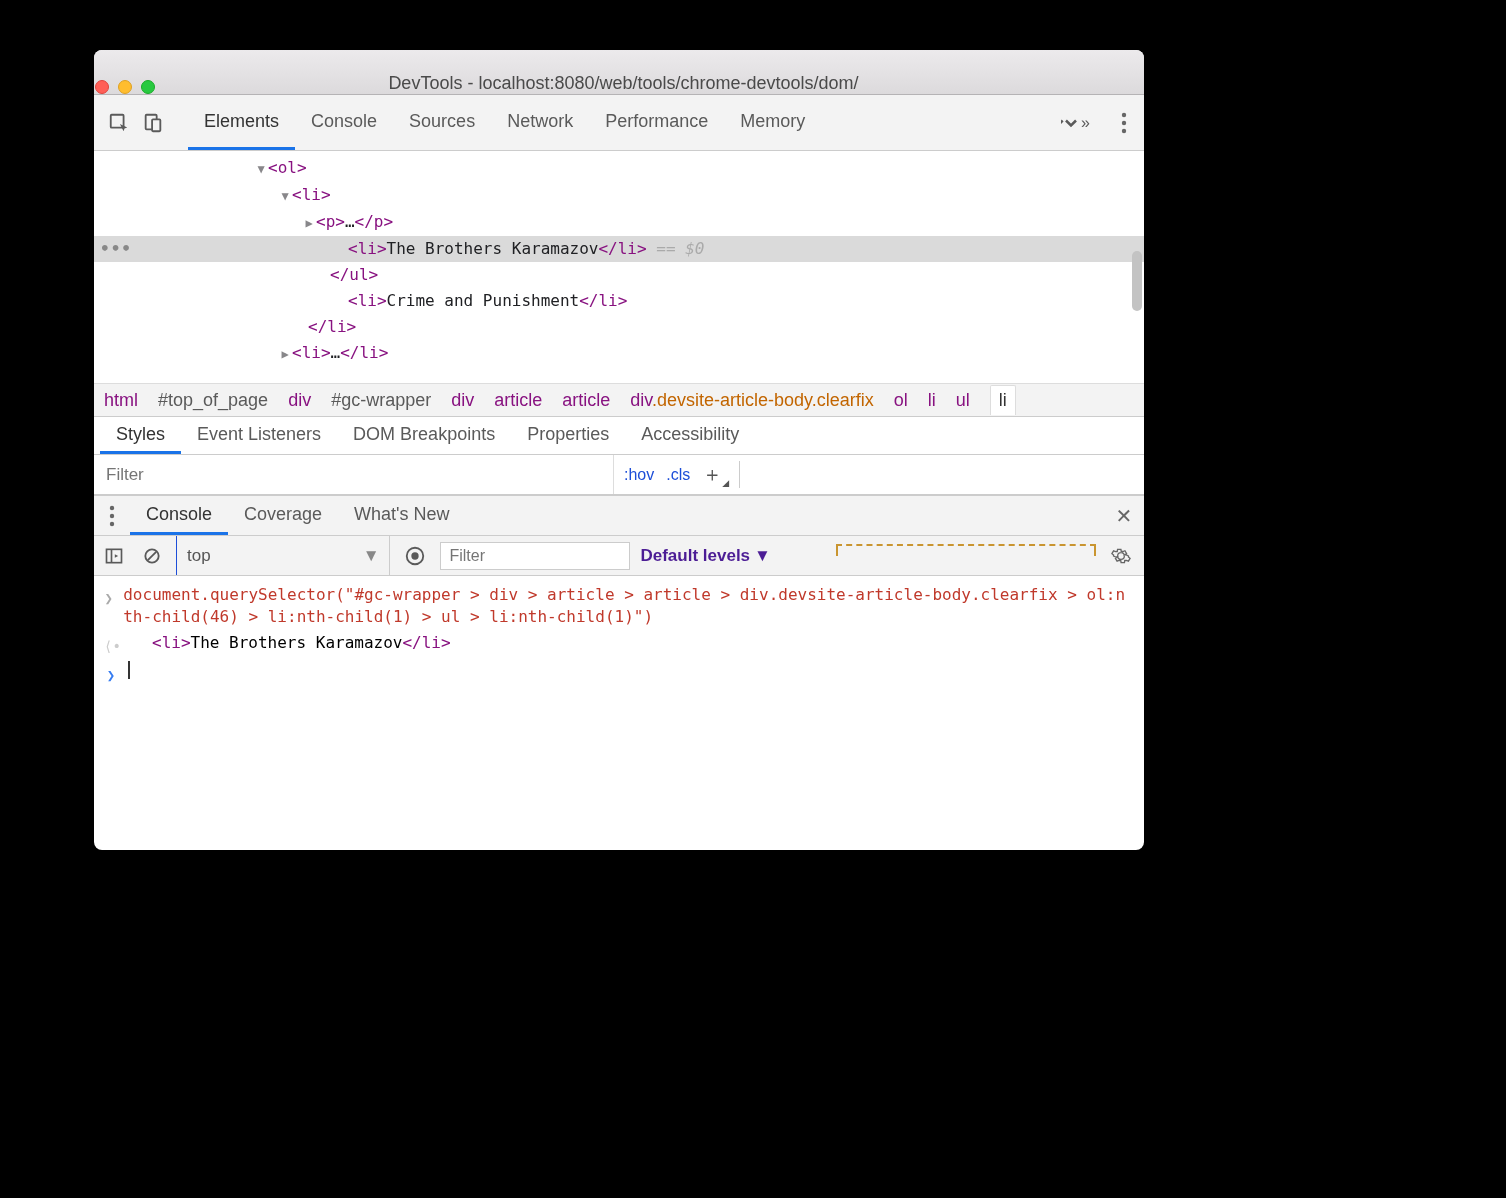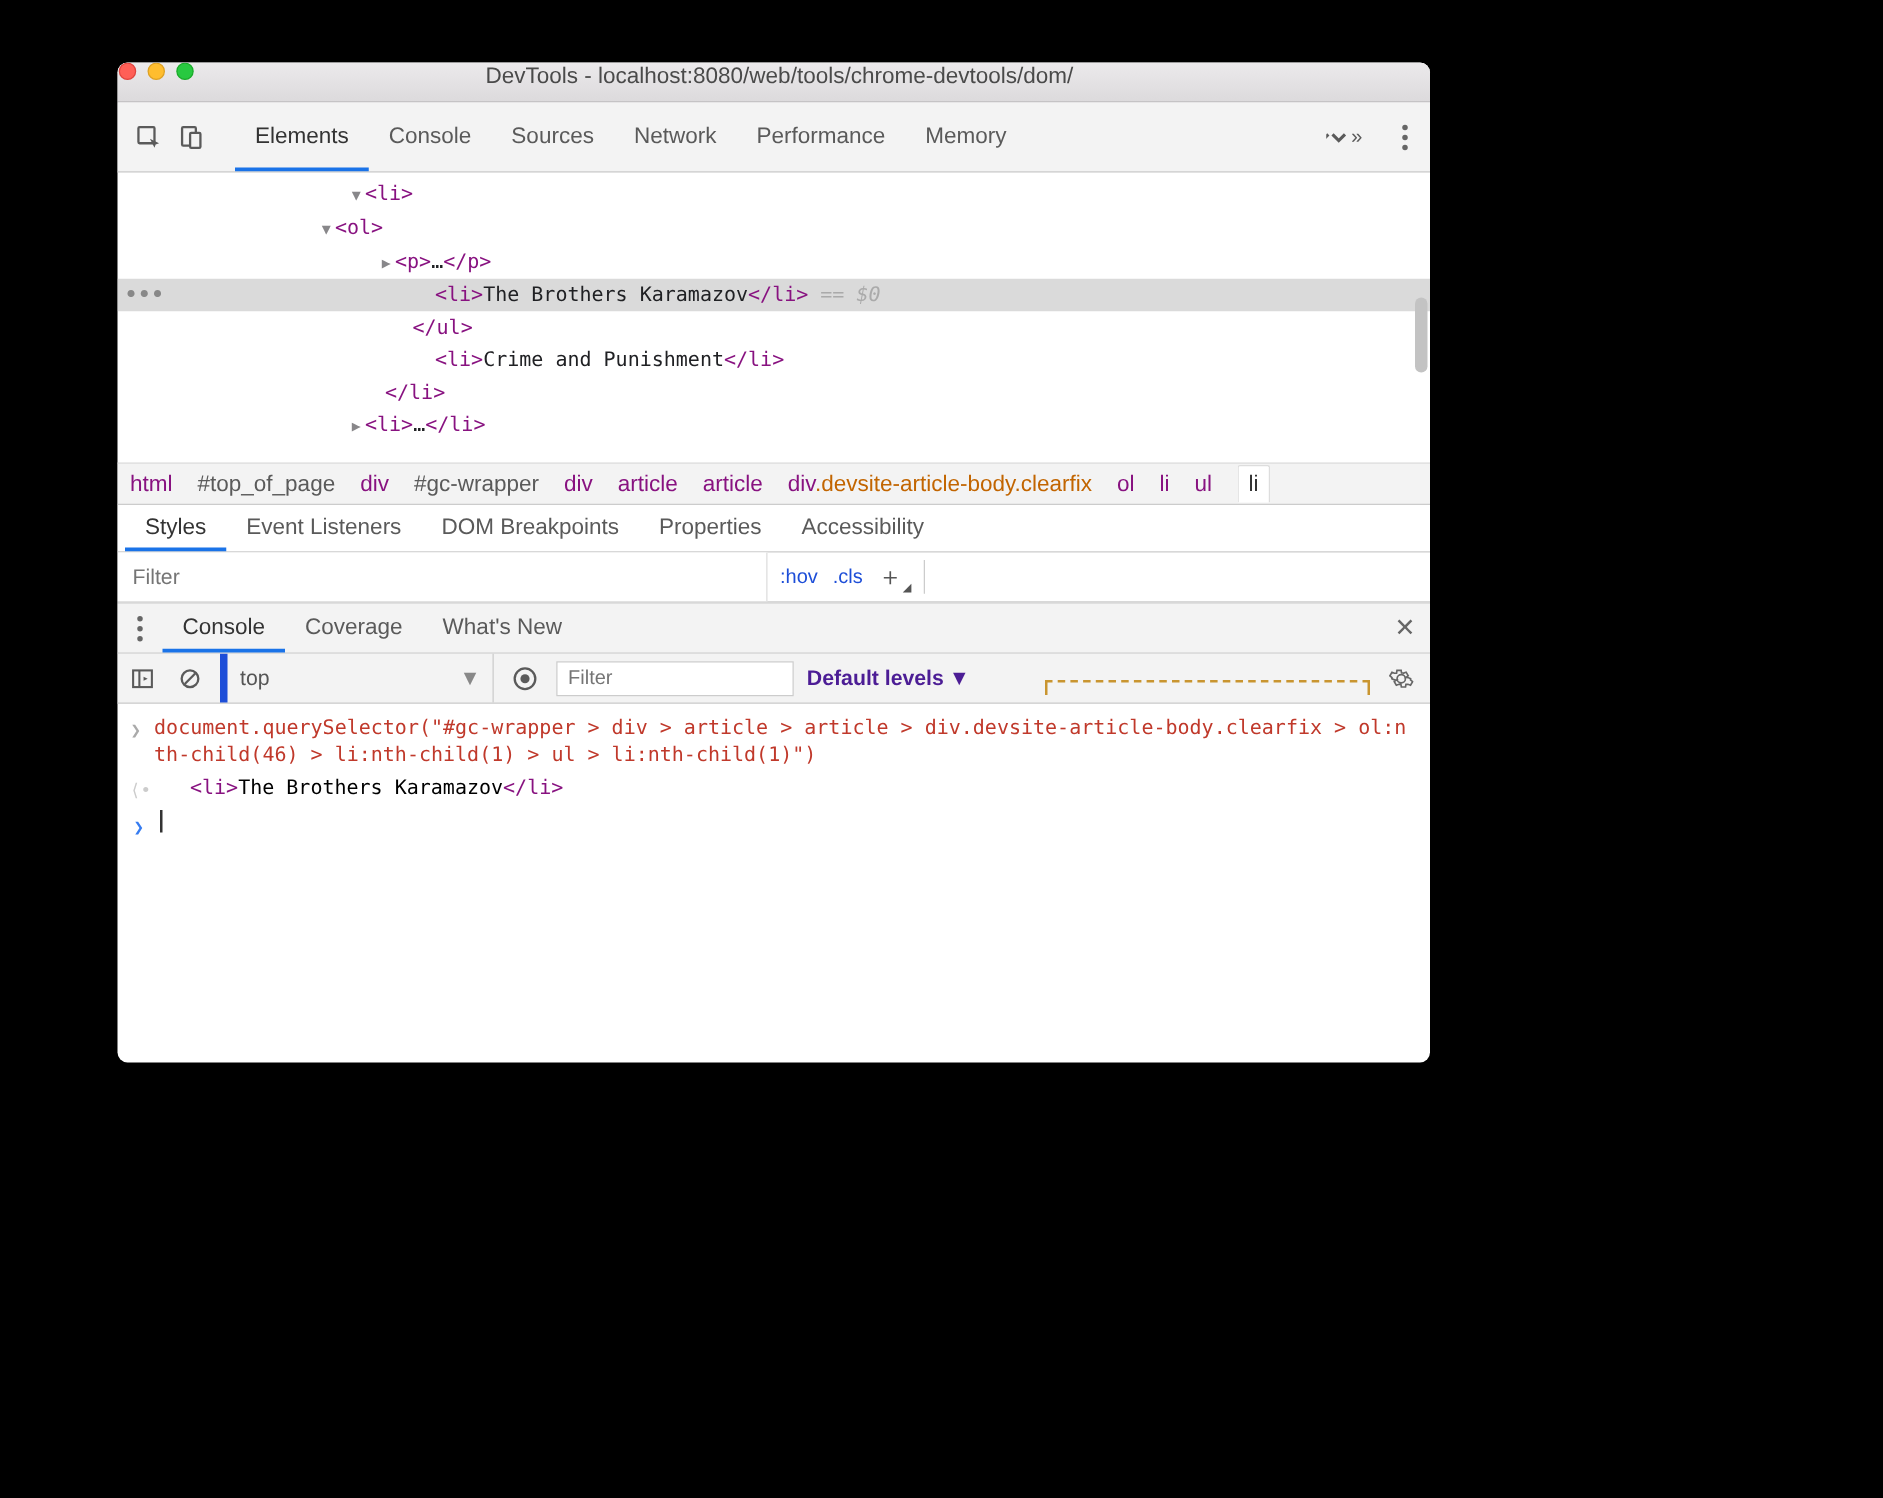--- a/index.html
+++ b/index.html
@@ -17,25 +17,25 @@
     width: 1050px;
     height: 800px;
     background: #fff;
     border-radius: 8px;
     box-shadow: 0 20px 60px rgba(0,0,0,0.6);
     overflow: hidden;
     display: flex;
     flex-direction: column;
   }
   .titlebar {
-    height: 32px;
+    height: 45px;
     background: linear-gradient(#eceaec, #dcdadc);
     border-bottom: 1px solid #b5b3b5;
     display: flex;
-    align-items: flex-start;
+    align-items: flex-end;
     padding: 0 1px;
     gap: 9px;
   }
   .tl-btn { width: 14px; height: 14px; border-radius: 50%; }
   .tl-close { background: #ff5f57; border:1px solid #e0443e;}
   .tl-min   { background: #ffbd2e; border:1px solid #dea123;}
   .tl-max   { background: #28c940; border:1px solid #1aab29;}
   .title    { flex:1; text-align:center; color:#4a4a4a; font-size:18px; font-weight:400; padding-right:60px;}
   .main-toolbar {
     height: 56px;
@@ -100,21 +100,21 @@
   .dashed-box { position:absolute; right:48px; top:494px; width:260px; height:12px; border:2px dashed #c99530; border-bottom:none;}
   .drawer {
     border-top:1px solid #ccc; display:flex; flex-direction:column; flex:1; min-height:340px;
   }
   .drawer-tabs { height:40px; display:flex; align-items:stretch; background:#f3f3f3; border-bottom:1px solid #ccc;}
   .drawer-menu { width:36px; display:flex; align-items:center; justify-content:center; color:#666;}
   .drawer-tab { padding:0 16px; display:flex; align-items:center; font-size:18px; color:#5a5a5a; border-bottom:3px solid transparent;}
   .drawer-tab.active { color:#333; border-bottom-color:#1a73e8;}
   .drawer-close { margin-left:auto; width:40px; display:flex; align-items:center; justify-content:center; color:#666; font-size:20px;}
   .console-toolbar { height:40px; display:flex; align-items:center; background:#f3f3f3; border-bottom:1px solid #ccc; padding:0 6px; gap:10px;}
-  .ctx-select { display:flex; align-items:center; gap:6px; padding:0 10px; font-size:17px; color:#555; border-left:6px solid #1d4ed8; border-right:1px solid #ccc; height:100%;}
+  .ctx-select { display:flex; align-items:center; gap:6px; padding:0 10px; font-size:17px; color:#555; border-left:1px solid #1d4ed8; border-right:1px solid #ccc; height:100%;}
   .ctx-select .chev { color:#888;}
   .console-filter-input { border:1px solid #ccc; height:28px; width:190px; font-size:16px; padding:0 8px; color:#888; background:#fff;}
   .levels { display:flex; align-items:center; gap:4px; font-size:17px; color:#4c1d95;font-weight:bold;}
   .gear { margin-left:auto; width:34px; color:#666;}
   .console-body { flex:1; font-family:Menlo,monospace; font-size:16px; line-height:22px; padding:6px 10px;}
   .console-line { display:flex; align-items:flex-start; gap:10px; padding:2px 0;}
   .caret { color:#aaa; font-size:14px; padding-top:3px; width:14px; text-align:center;}
   .caret.blue { color:#367cf1; font-weight:bold;}
   .caret.left { color:#ccc;}
   .cmd { color:#c0392b; white-space:pre-wrap; word-break:break-all;}
@@ -167,22 +167,22 @@
       <svg width="6" height="22" viewBox="0 0 6 22">
           <circle cx="3" cy="3" r="2.2" fill="currentColor"></circle>
           <circle cx="3" cy="11" r="2.2" fill="currentColor"></circle>
           <circle cx="3" cy="19" r="2.2" fill="currentColor"></circle>
         </svg>
     </div>
   </div>
 
   <div class="elements-panel" style="flex:0 0 232px;">
     <div class="dom-tree" id="dom-tree">
+        <div class="dom-row"><span style="display:inline-block;width:150px;"></span><span class="expander">▼</span><span class="tag">&lt;ol&gt;</span></div>
         <div class="dom-row"><span style="display:inline-block;width:174px;"></span><span class="expander">▼</span><span class="tag">&lt;li&gt;</span></div>
-        <div class="dom-row"><span style="display:inline-block;width:150px;"></span><span class="expander">▼</span><span class="tag">&lt;ol&gt;</span></div>
         <div class="dom-row"><span style="display:inline-block;width:198px;"></span><span class="expander">▶</span><span class="tag">&lt;p&gt;</span><span class="txtnode">…</span><span class="tag">&lt;/p&gt;</span></div>
         <div class="dom-row selected"><span class="ellipsis-dots">•••</span><span style="display:inline-block;width:230px;"></span><span class="expander"></span><span class="tag">&lt;li&gt;</span><span class="txtnode">The Brothers Karamazov</span><span class="tag">&lt;/li&gt;</span><span class="comment-eq"> == $0</span></div>
         <div class="dom-row"><span style="display:inline-block;width:212px;"></span><span class="expander"></span><span class="tag">&lt;/ul&gt;</span></div>
         <div class="dom-row"><span style="display:inline-block;width:230px;"></span><span class="expander"></span><span class="tag">&lt;li&gt;</span><span class="txtnode">Crime and Punishment</span><span class="tag">&lt;/li&gt;</span></div>
         <div class="dom-row"><span style="display:inline-block;width:190px;"></span><span class="expander"></span><span class="tag">&lt;/li&gt;</span></div>
         <div class="dom-row"><span style="display:inline-block;width:174px;"></span><span class="expander">▶</span><span class="tag">&lt;li&gt;</span><span class="txtnode">…</span><span class="tag">&lt;/li&gt;</span></div>
       </div>
     <div class="scrollthumb"></div>
   </div>
 

